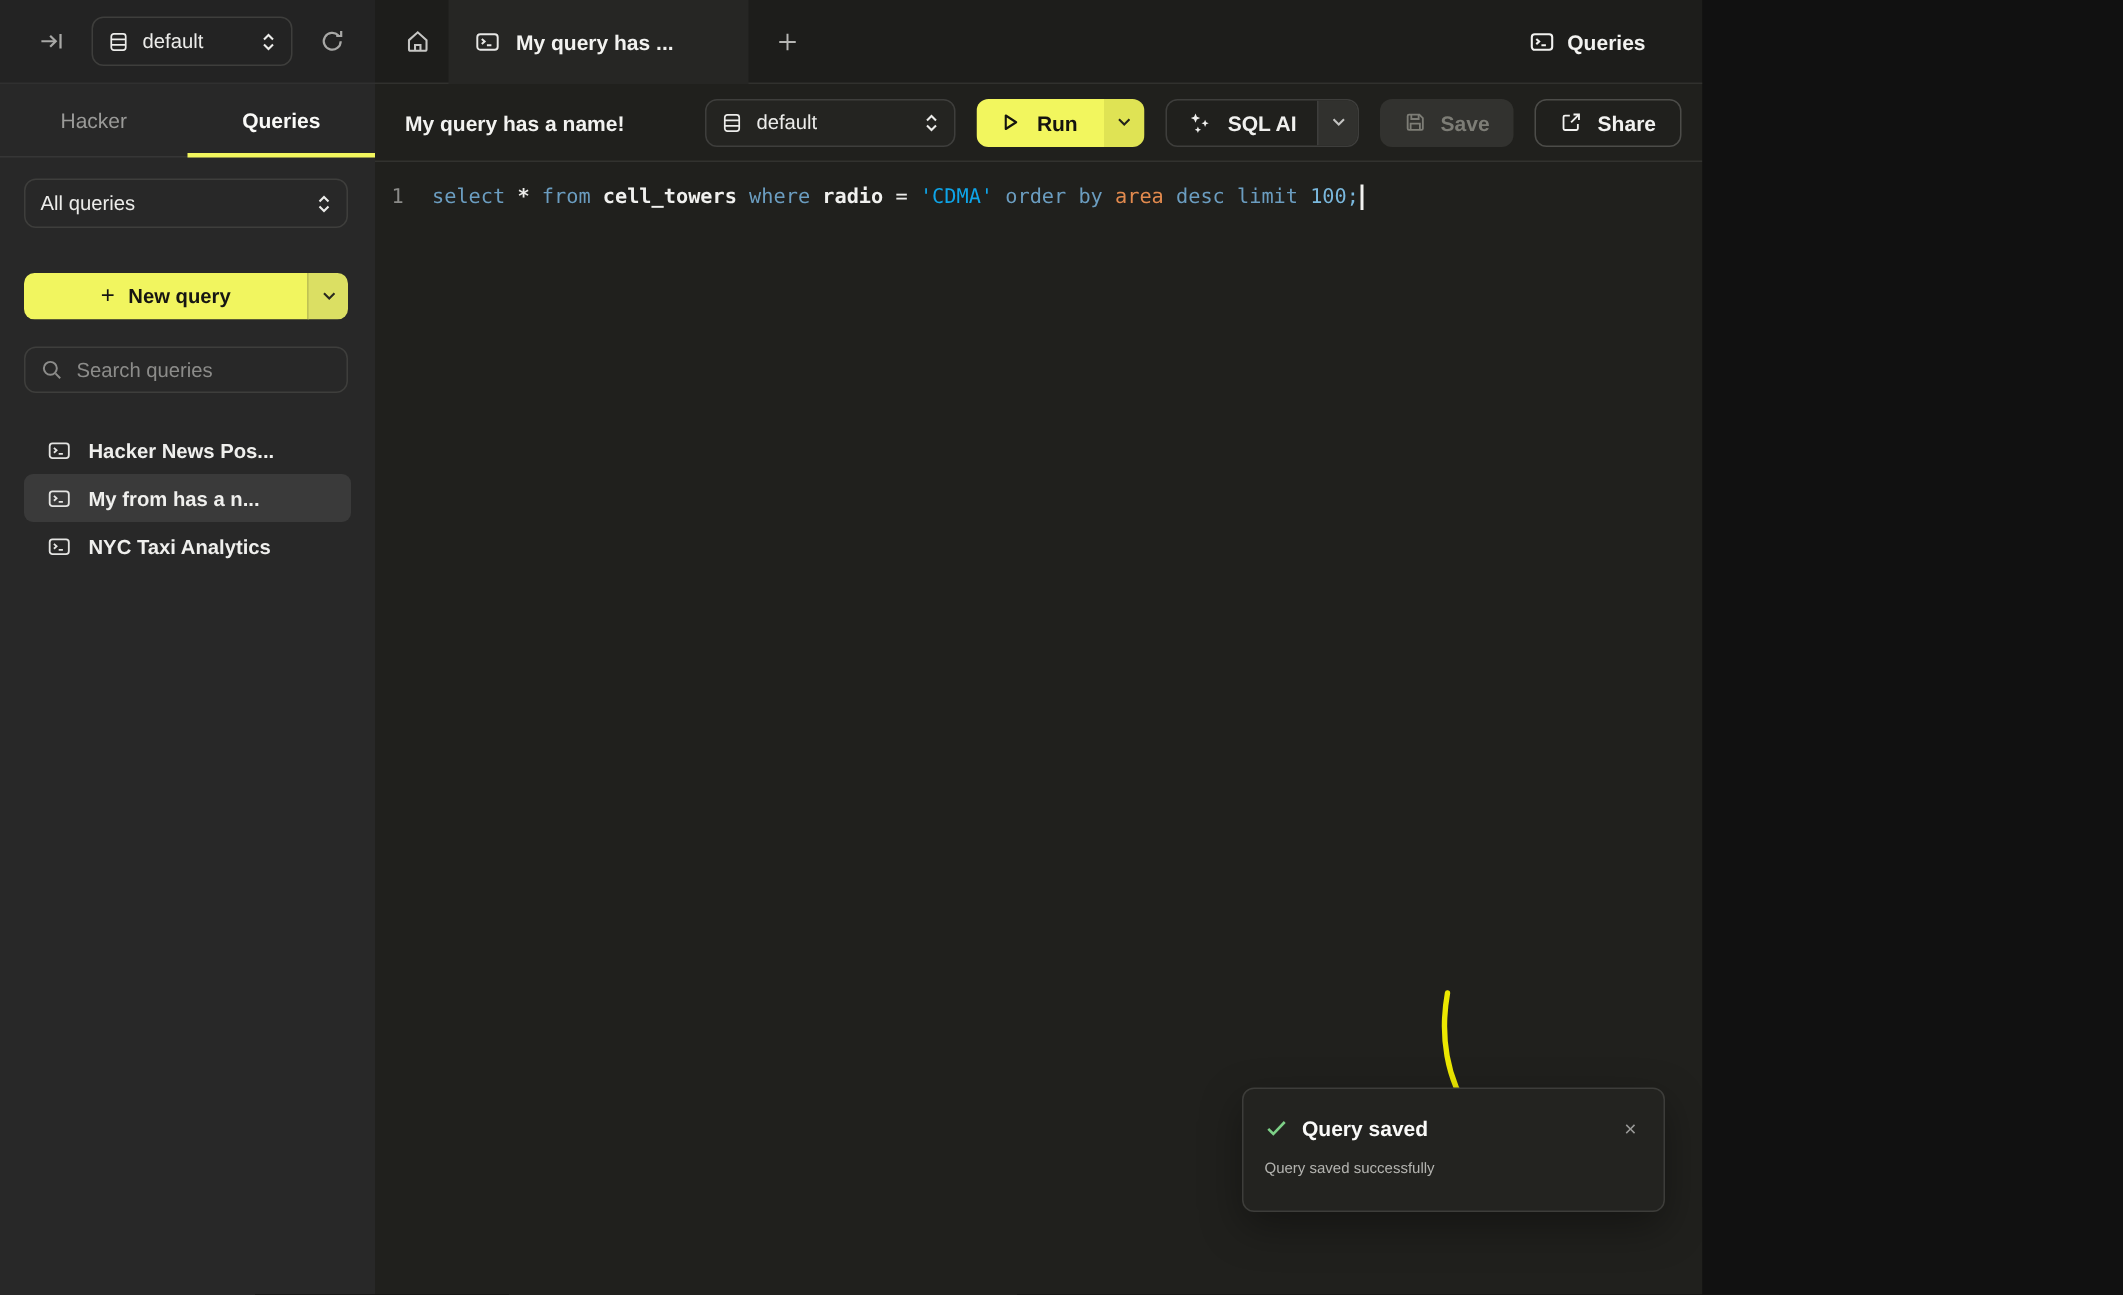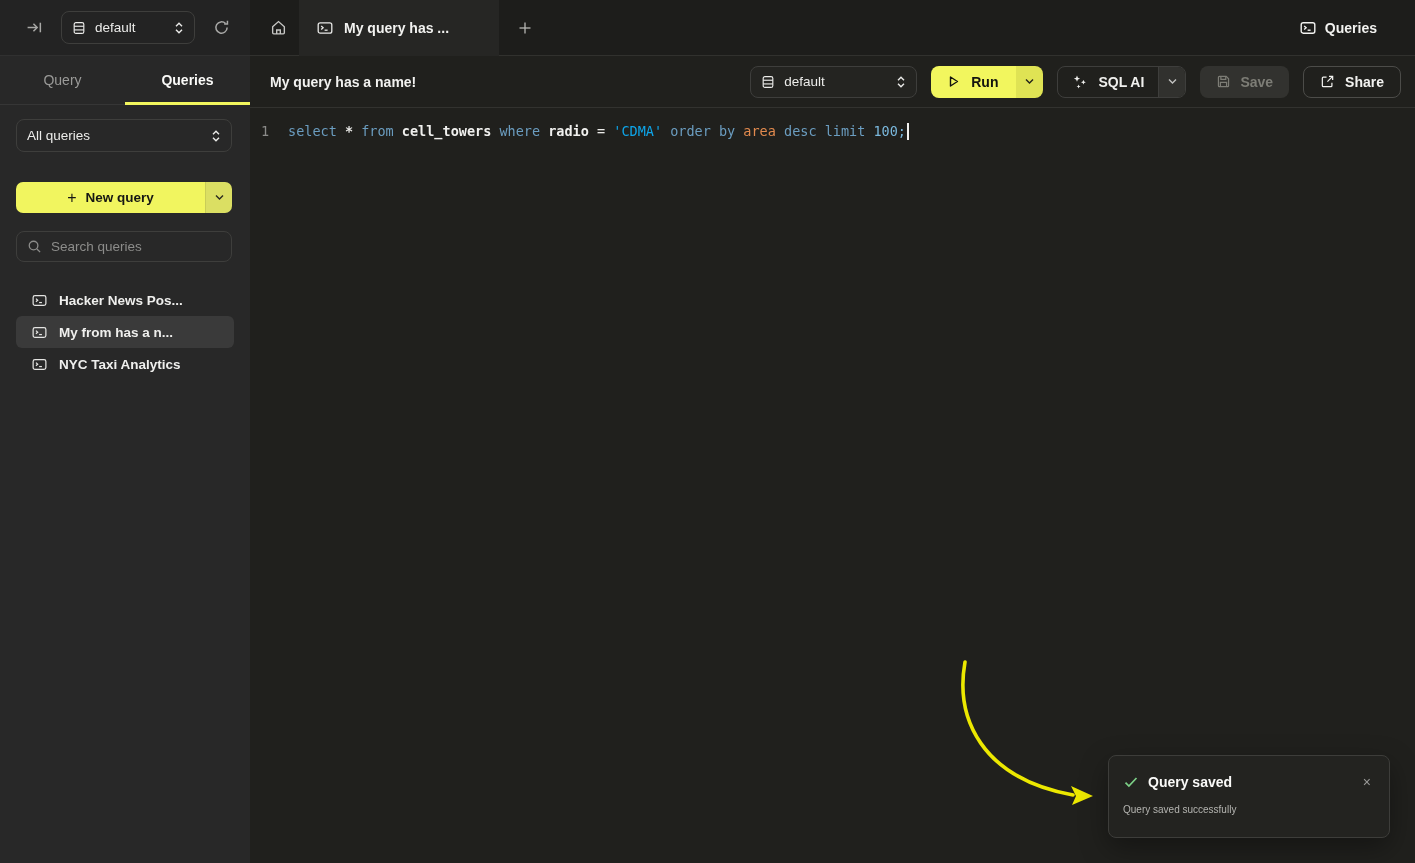--- a/index.html
+++ b/index.html
@@ -1,19 +1,19 @@
 <!DOCTYPE html>
 <html><head>
 <meta charset="utf-8">
 <style>
   * { margin:0; padding:0; box-sizing:border-box; }
   html,body { background:#111; }
   body { font-family:"Liberation Sans", sans-serif; }
   .app {
-    position:relative; width:1415px; height:863px; overflow:hidden;
+    position:relative; width:1135px; height:863px; overflow:hidden;
     display:grid; grid-template-columns:250px 1fr; grid-template-rows:56px 1fr;
     color:#e8e8e6; font-size:14px;
   }
   
   .topbar-left {
     background:#232323; display:flex; align-items:center; gap:14px;
     padding:0 16px 0 22px; border-bottom:1px solid #303030;
   }
   .icon-btn { background:none; border:none; color:#a8a8a6; display:flex; align-items:center; justify-content:center; cursor:pointer; padding:4px; }
   .select {
@@ -113,21 +113,21 @@
   .tok-op   { color:#ececea; }
   .tok-str  { color:#0ea5e9; }
   .tok-col  { color:#e28a4e; }
   .tok-num  { color:#7ab8dd; }
   .tok-plain{ color:#cccccb; }
   .caret { display:inline-block; width:2px; height:17px; background:#f2f2f0; vertical-align:middle; margin-left:1px; }
   
   .arrow-svg { position:absolute; left:685px; top:594px; pointer-events:none; }
   
   .toast {
-    position:absolute; right:25px; top:699px; width:282px; height:83px; background:#232320;
+    position:absolute; right:25px; top:669px; width:282px; height:83px; background:#232320;
     border:1px solid #3d3d3a; border-radius:8px; padding:17px 14px 0 14px;
     box-shadow:0 10px 28px rgba(0,0,0,.35);
   }
   .toast-head { display:flex; align-items:center; gap:9px; }
   .toast-check { color:#7dd087; display:flex; }
   .toast-title { font-size:14px; font-weight:700; color:#fafaf8; }
   .toast-close { margin-left:auto; background:none; border:none; color:#9a9a98; font-size:14px; cursor:pointer; line-height:1; padding:2px 4px; }
   .toast-msg { margin-top:13px; font-size:10px; color:#b4b4b0; }
   svg { display:block; }
 </style>
@@ -205,21 +205,21 @@
           <path d="M4.2 6l1.9 1.7-1.9 1.7"></path>
             <line x1="7.6" y1="10.2" x2="10.6" y2="10.2"></line>
         </svg>
       </span>
       <span>Queries</span>
     </div>
   </header>
 
   <aside class="sidebar">
     <div class="side-tabs">
-      <div class="side-tab">Query</div>
+      <div class="side-tab">Hacker</div>
       <div class="side-tab active">Queries</div>
     </div>
     <div class="side-body">
       <button class="select all-queries">
         <span class="grow">All queries</span>
         <span>
           <svg viewBox="0 0 10 14" width="10" height="14" fill="none" stroke="currentColor" stroke-width="1.4">
             <path d="M2 5.3L5 2.3l3 3M2 8.7l3 3 3-3"></path>
           </svg>
         </span>

